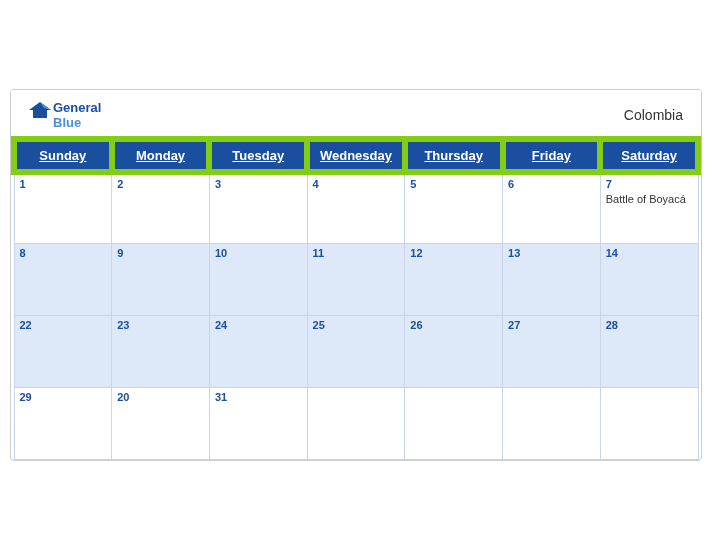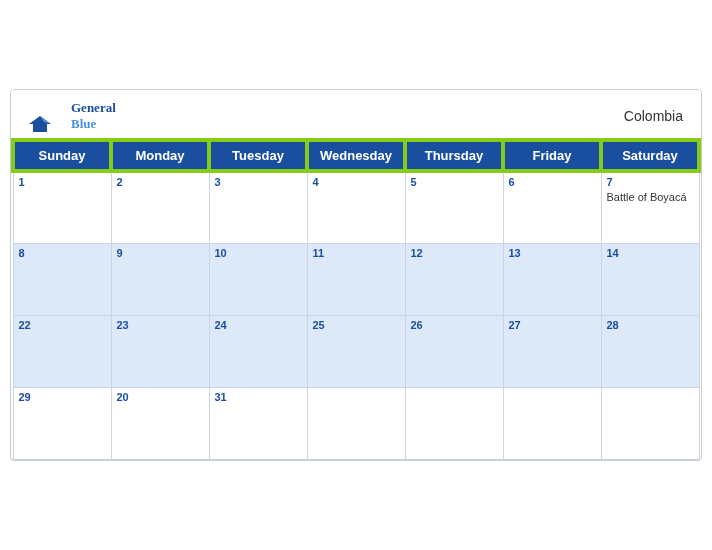--- a/index.html
+++ b/index.html
@@ -48,21 +48,22 @@
       width: 100%;
       border-collapse: collapse;
     }
     .calendar-table thead tr th {
       background: #1a4fa0;
       color: #fff;
       font-size: 13px;
       font-weight: bold;
       text-align: center;
       padding: 6px 4px;
-      border: 4px solid #84cc16;
+      border: 6px solid #84cc16;
+      text-decoration: underline;
     }
     .calendar-table tbody tr td {
       border: 1px solid #c8d4e8;
       vertical-align: top;
       width: calc(100% / 7);
       height: 72px;
       padding: 3px 5px;
       background: #fff;
     }
     .calendar-table tbody tr td.blue-bg {
@@ -81,21 +82,21 @@
       display: block;
       line-height: 1.3;
     }
   </style>
 </head>
 <body>
 
 <div class="calendar-wrapper">
   <div class="calendar-header">
     <div class="logo-area">
-      <div style="display:flex;align-items:flex-end;gap:20px;font-family:Liberation Serif, serif;">
+      <div style="display:flex;align-items:flex-start;gap:2px;">
         <svg width="22" height="18" viewBox="0 0 22 18">
           <polygon points="11,2 22,10 18,10 18,18 4,18 4,10 0,10" fill="#1a4fa0"></polygon>
           <polygon points="11,2 22,10 15,8" fill="#4a90d9"></polygon>
         </svg>
         <span style="font-size:13px;font-weight:bold;color:#1a4fa0;">General<br><span style="color:#4a90d9;">Blue</span></span>
       </div>
     </div>
     <div class="country-label">Colombia</div>
   </div>
   <table class="calendar-table">

